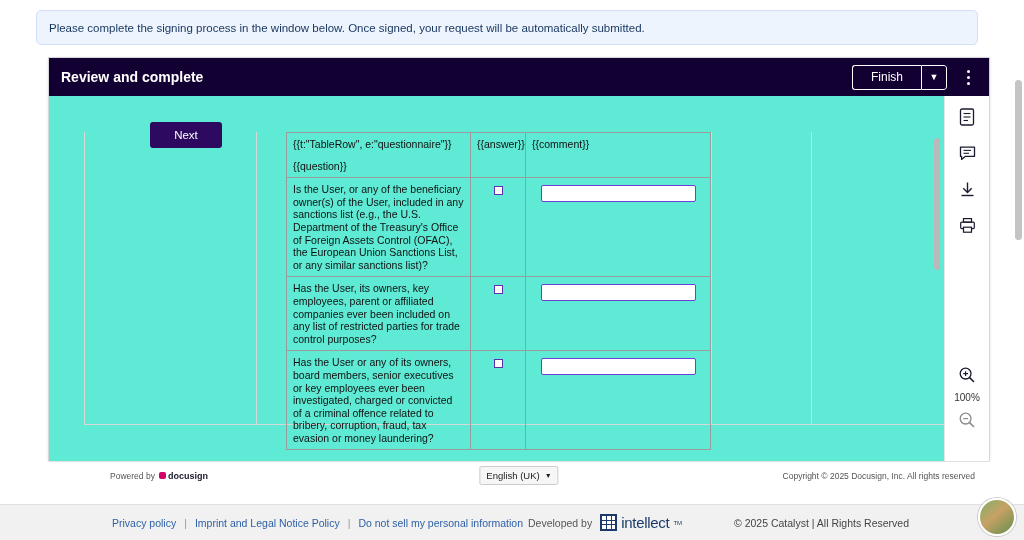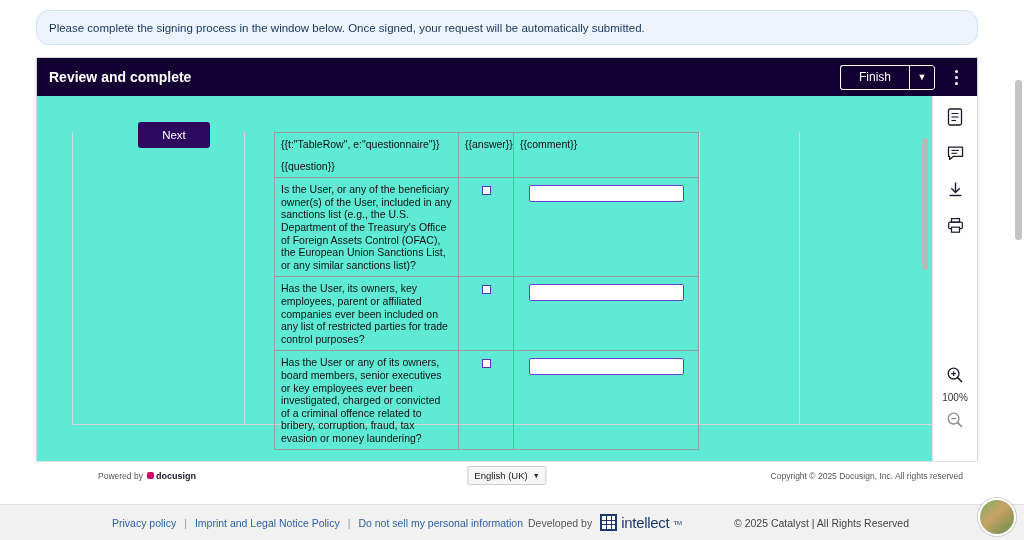--- a/index.html
+++ b/index.html
@@ -16,34 +16,34 @@
     background: #ffffff;
   }
 
   
   .notice {
     position: absolute;
     left: 36px; top: 10px;
     width: 942px; height: 35px;
     background: #eef4fd;
     border: 1px solid #cfe0f7;
-    border-radius: 13px;
+    border-radius: 5px;
     display: flex;
     align-items: center;
     padding: 2px 12px;
   }
   .notice-text {
     font-size: 11.5px;
     color: #16355e;
   }
 
   
   .ds-window {
     position: absolute;
-    left: 36px; top: 57px;
+    left: 48px; top: 57px;
     width: 942px; height: 404px;
     background: #ffffff;
     border: 1px solid #d6d6d6;
     box-shadow: 0 1px 3px rgba(0,0,0,0.10);
   }
   .ds-header {
     position: relative;
     height: 38px;
     background: #130032;
     display: flex;

